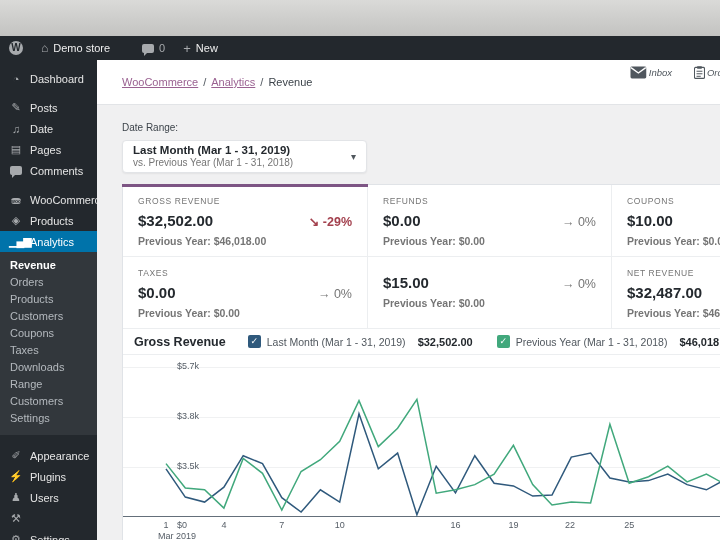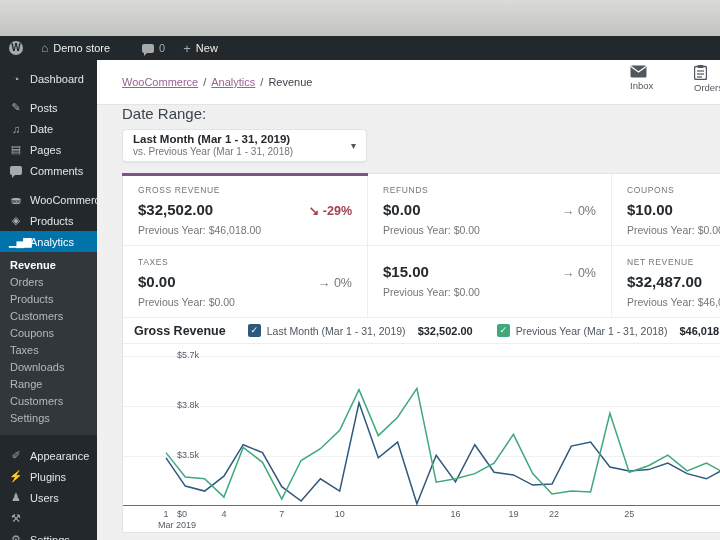--- a/index.html
+++ b/index.html
@@ -41,47 +41,47 @@
   .smi.current { color:#fff; font-weight:bold; }
   .bars { letter-spacing:-1px; font-size:9px; }
   
   .content { position:absolute; left:97px; top:60px; width:623px; height:480px; background:#f0f0f1; }
   .page-header { height:45px; background:#fff; border-bottom:1px solid #e2e4e7;
     display:flex; align-items:center; position:relative; }
   .breadcrumb { margin-left:25px; font-size:11px; color:#50575e; display:flex; gap:5px; align-items:center; }
   .crumb-link { color:#9a6191; text-decoration:underline; cursor:pointer; }
   .crumb-current { color:#3c434a; }
   .header-actions { position:absolute; right:-16px; top:5px; display:flex; gap:22px; }
-  .h-act { width:42px; display:flex; flex-direction:column; gap:2px; cursor:pointer; position:relative; }
+  .h-act { width:42px; display:flex; flex-direction:row; align-items:center; gap:2px; cursor:pointer; position:relative;font-style:italic; }
   .h-act svg { display:block; }
   .h-act .lbl { font-size:9.5px; color:#50575e; white-space:nowrap; }
   .body { padding-left:25px; }
   
-  .dr-label { padding-top:0; font-size:15px; color:#3c434a; }
+  .dr-label { padding-top:17px; font-size:10px; color:#3c434a; }
   .dropdown { margin-top:7px; width:245px; height:33px; background:#fff; border-radius:4px;
     border:1px solid #e2e4e7; box-shadow:0 1px 2px rgba(0,0,0,.06);
     display:flex; align-items:center; padding:0 10px; cursor:pointer; }
   .dd-text { flex:1; line-height:1.25; }
   .dd-primary { font-size:11.5px; font-weight:bold; color:#24292e; }
   .dd-secondary { font-size:10px; color:#757575; }
   .dd-caret { color:#50575e; font-size:10px; }
   
   .stats { margin-top:11px; width:744px; background:#fff;
     border:1px solid #e0e3e7; border-bottom:none;
     display:grid; grid-template-columns:245px 244px 253px; }
   .tile { height:72px; padding:11px 15px 0 15px; border-right:1px solid #eceef0;
     border-bottom:1px solid #eceef0; position:relative; cursor:pointer; }
   .tile.selected::before { content:""; position:absolute; left:-1px; right:-1px; top:-1px; height:3px;
     background:#7d5584; }
   .t-label { font-size:8.5px; letter-spacing:.6px; color:#757575; }
   .t-row { display:flex; align-items:baseline; justify-content:space-between; margin-top:6px; }
   .t-value { font-size:15px; font-weight:bold; color:#24292e; }
   .t-delta { font-size:12.5px; color:#757575; }
   .t-delta.neg { font-weight:bold; }
-  .t-prev { margin-top:6px; font-size:10.5px; color:#757575; }
+  .t-prev { margin-top:6px; font-size:10.5px; color:#757575;font-weight:bold; }
   
   .chart-panel { width:744px; background:#fff; border:1px solid #e0e3e7; border-top:none; }
   .chart-header { height:26px; display:flex; align-items:center; padding-left:11px;
     border-bottom:1px solid #eceef0; }
   .c-title { font-size:12.5px; font-weight:bold; color:#24292e; }
   .legend { display:flex; align-items:center; margin-left:22px; gap:6px; cursor:pointer; }
   .legend + .legend { margin-left:24px; }
   .checkbox { width:13px; height:13px; border-radius:2px; color:#fff; font-size:9px;
     text-align:center; line-height:13px; flex:none; }
   .lg-label { font-size:10.5px; color:#50575e; white-space:nowrap; }
@@ -309,20 +309,20 @@
               <polyline points="43.0,108.6 62.3,133.0 81.6,134.8 100.9,153.1 120.2,103.4 139.5,118.3 158.8,155.0 178.1,116.5 197.4,104.7 216.7,86.3 236.0,45.7 255.3,91.6 274.6,73.2 293.9,44.4 313.2,138.2 332.5,134.8 351.8,129.6 371.1,119.1 390.4,90.3 409.7,129.6 429.0,150.0 448.3,147.1 467.6,147.9 486.9,69.3 506.2,128.3 525.5,121.7 544.8,111.2 564.1,126.9 583.4,119.1 602.7,129.6" fill="none" stroke="#41a87c" stroke-width="1.5"></polyline>
             </svg>
           <span class="x-start" id="xstart" style="left: 35px;">Mar 2019</span>
         <span class="xtick" style="left: 43px;">1</span>
             <span class="xtick" style="left: 100.9px;">4</span>
             <span class="xtick" style="left: 158.8px;">7</span>
             <span class="xtick" style="left: 216.7px;">10</span>
             <span class="xtick" style="left: 274.6px; margin-top: 30px;">13</span>
             <span class="xtick" style="left: 332.5px;">16</span>
             <span class="xtick" style="left: 390.4px;">19</span>
-            <span class="xtick" style="left: 431px;">22</span>
+            <span class="xtick" style="left: 447px;">22</span>
             <span class="xtick" style="left: 506.2px;">25</span>
           </div>
       </div>
 
     </div>
   </div>
 </div>
 
 </body></html>

